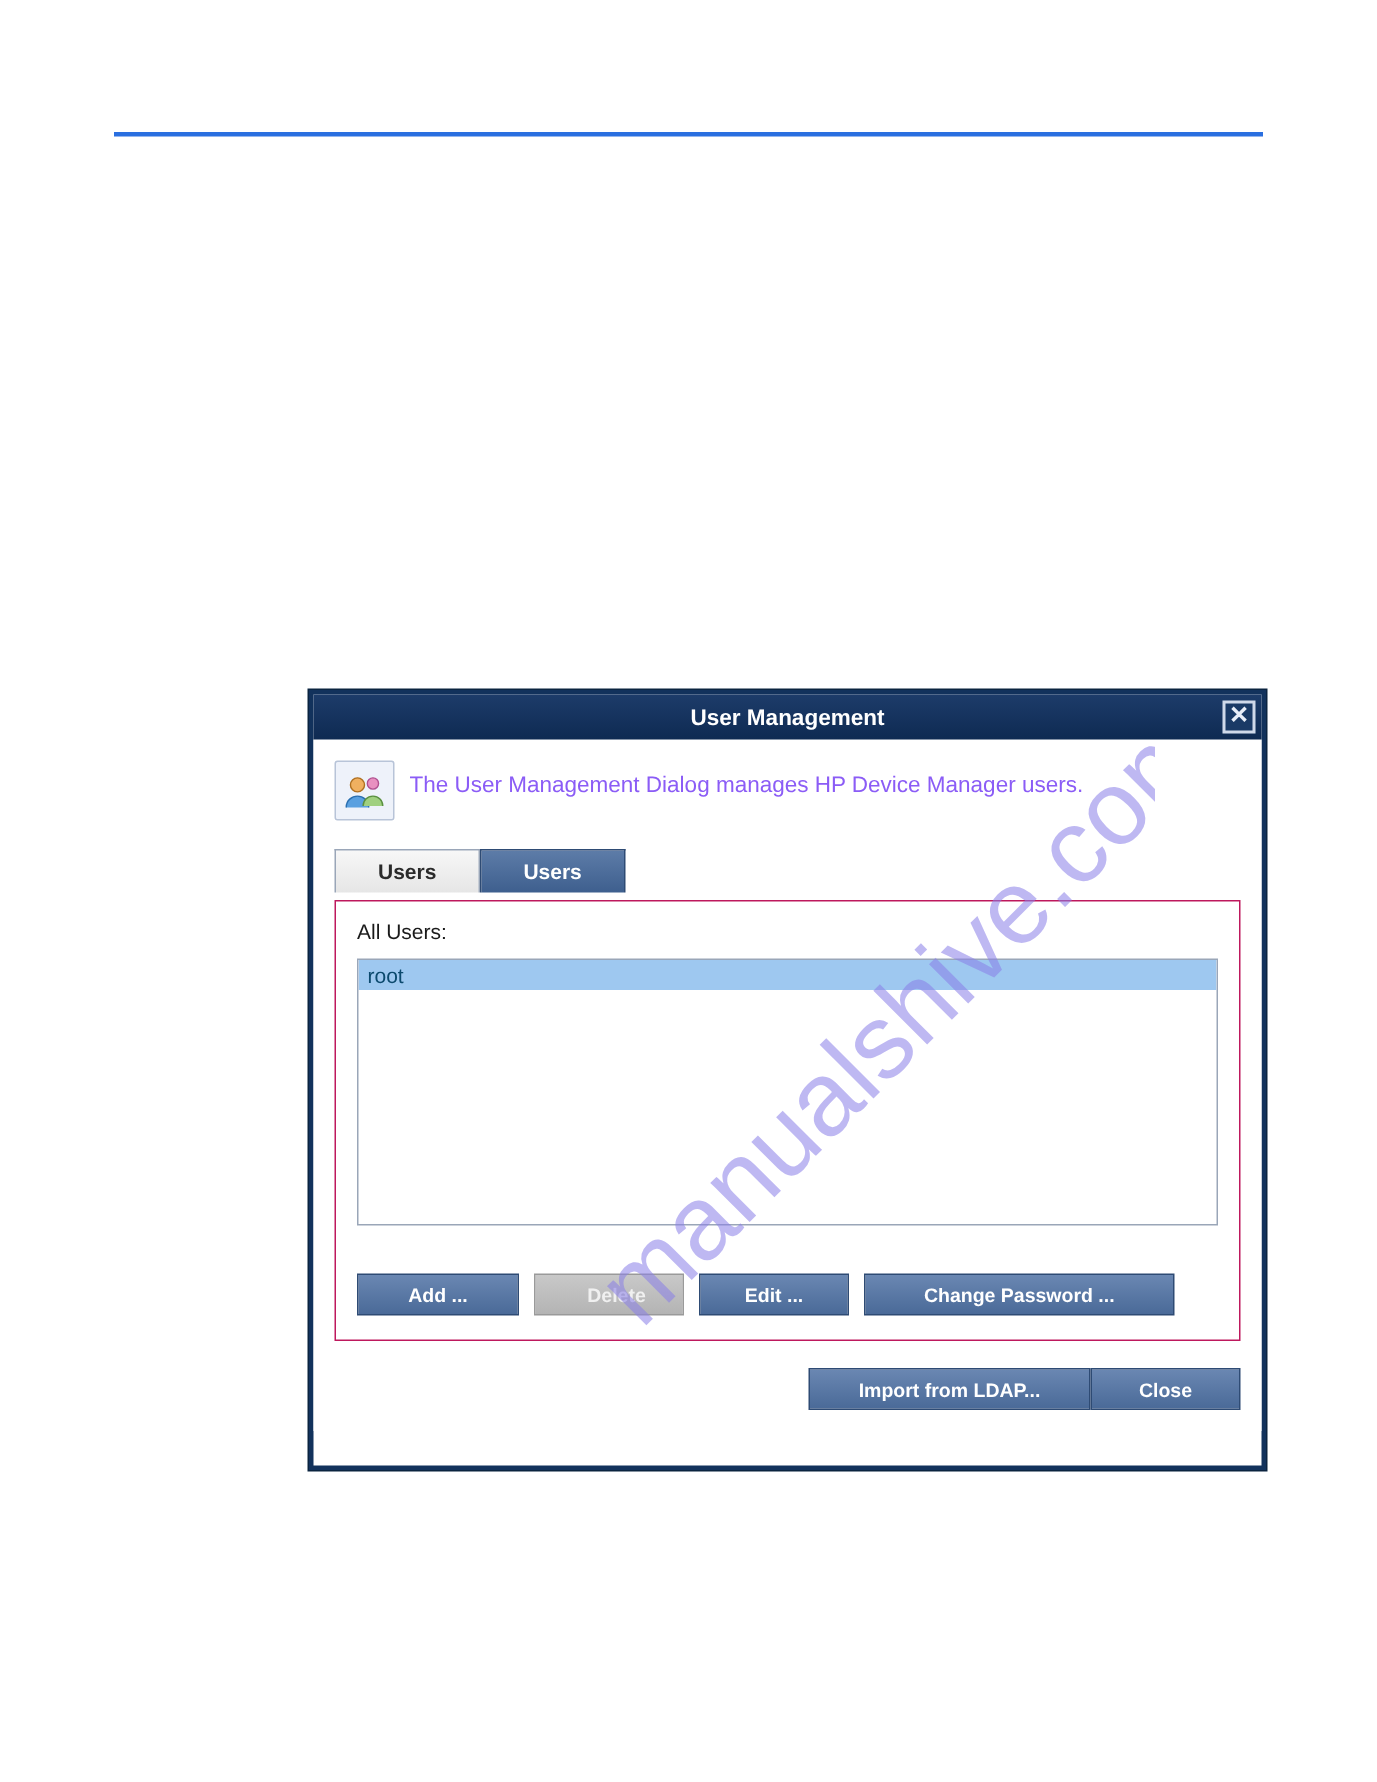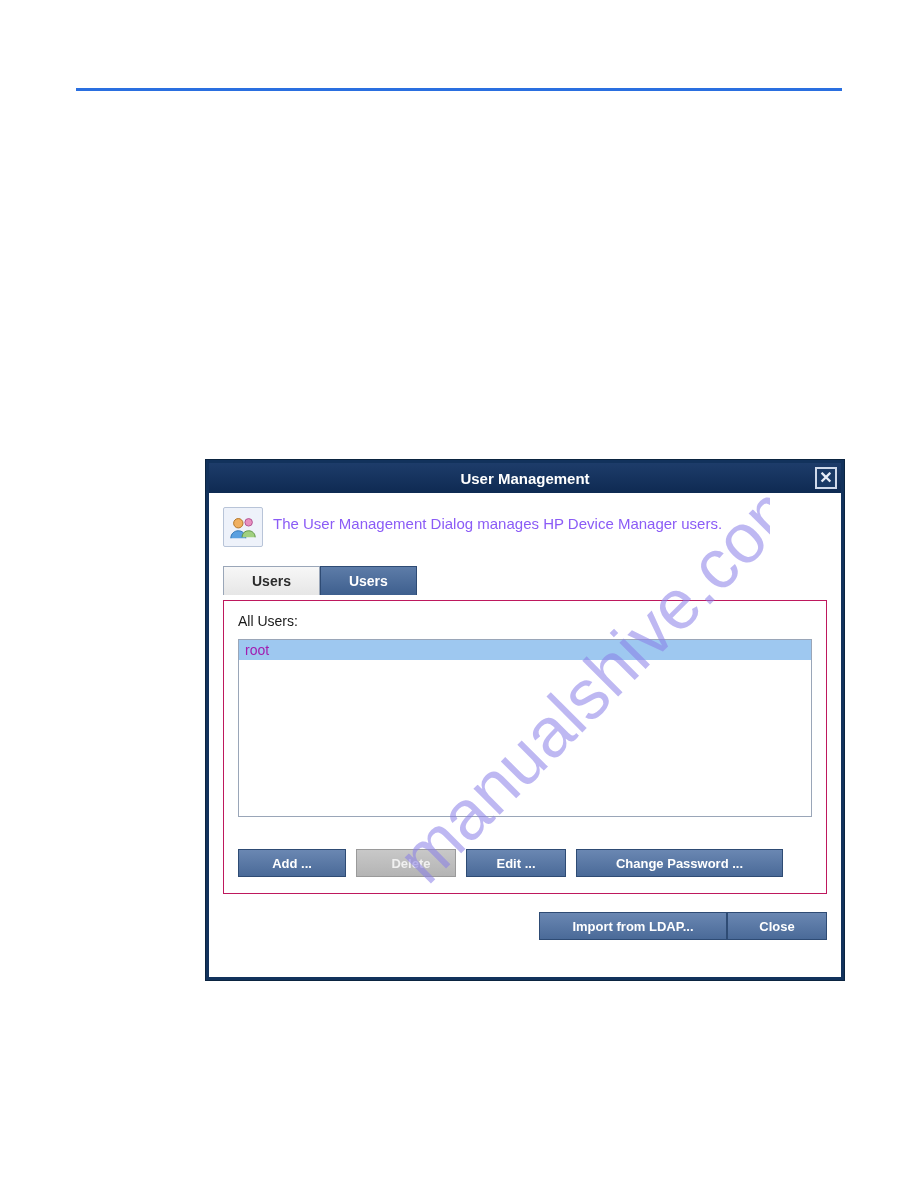--- a/index.html
+++ b/index.html
@@ -135,21 +135,21 @@
     width: 100%;
     height: 178px;
     border: 1px solid #9aa6b8;
     background: #ffffff;
     overflow: hidden;
   }
   .list-item {
     font-size: 14px;
     padding: 2px 6px;
     background: #9ec8f0;
-    color: #a21caf;
+    color: #0c4a6e;
     cursor: pointer;
   }
   .button-row {
     display: flex;
     gap: 10px;
     margin-top: 32px;
   }
   .btn {
     height: 28px;
     padding: 0 14px;

